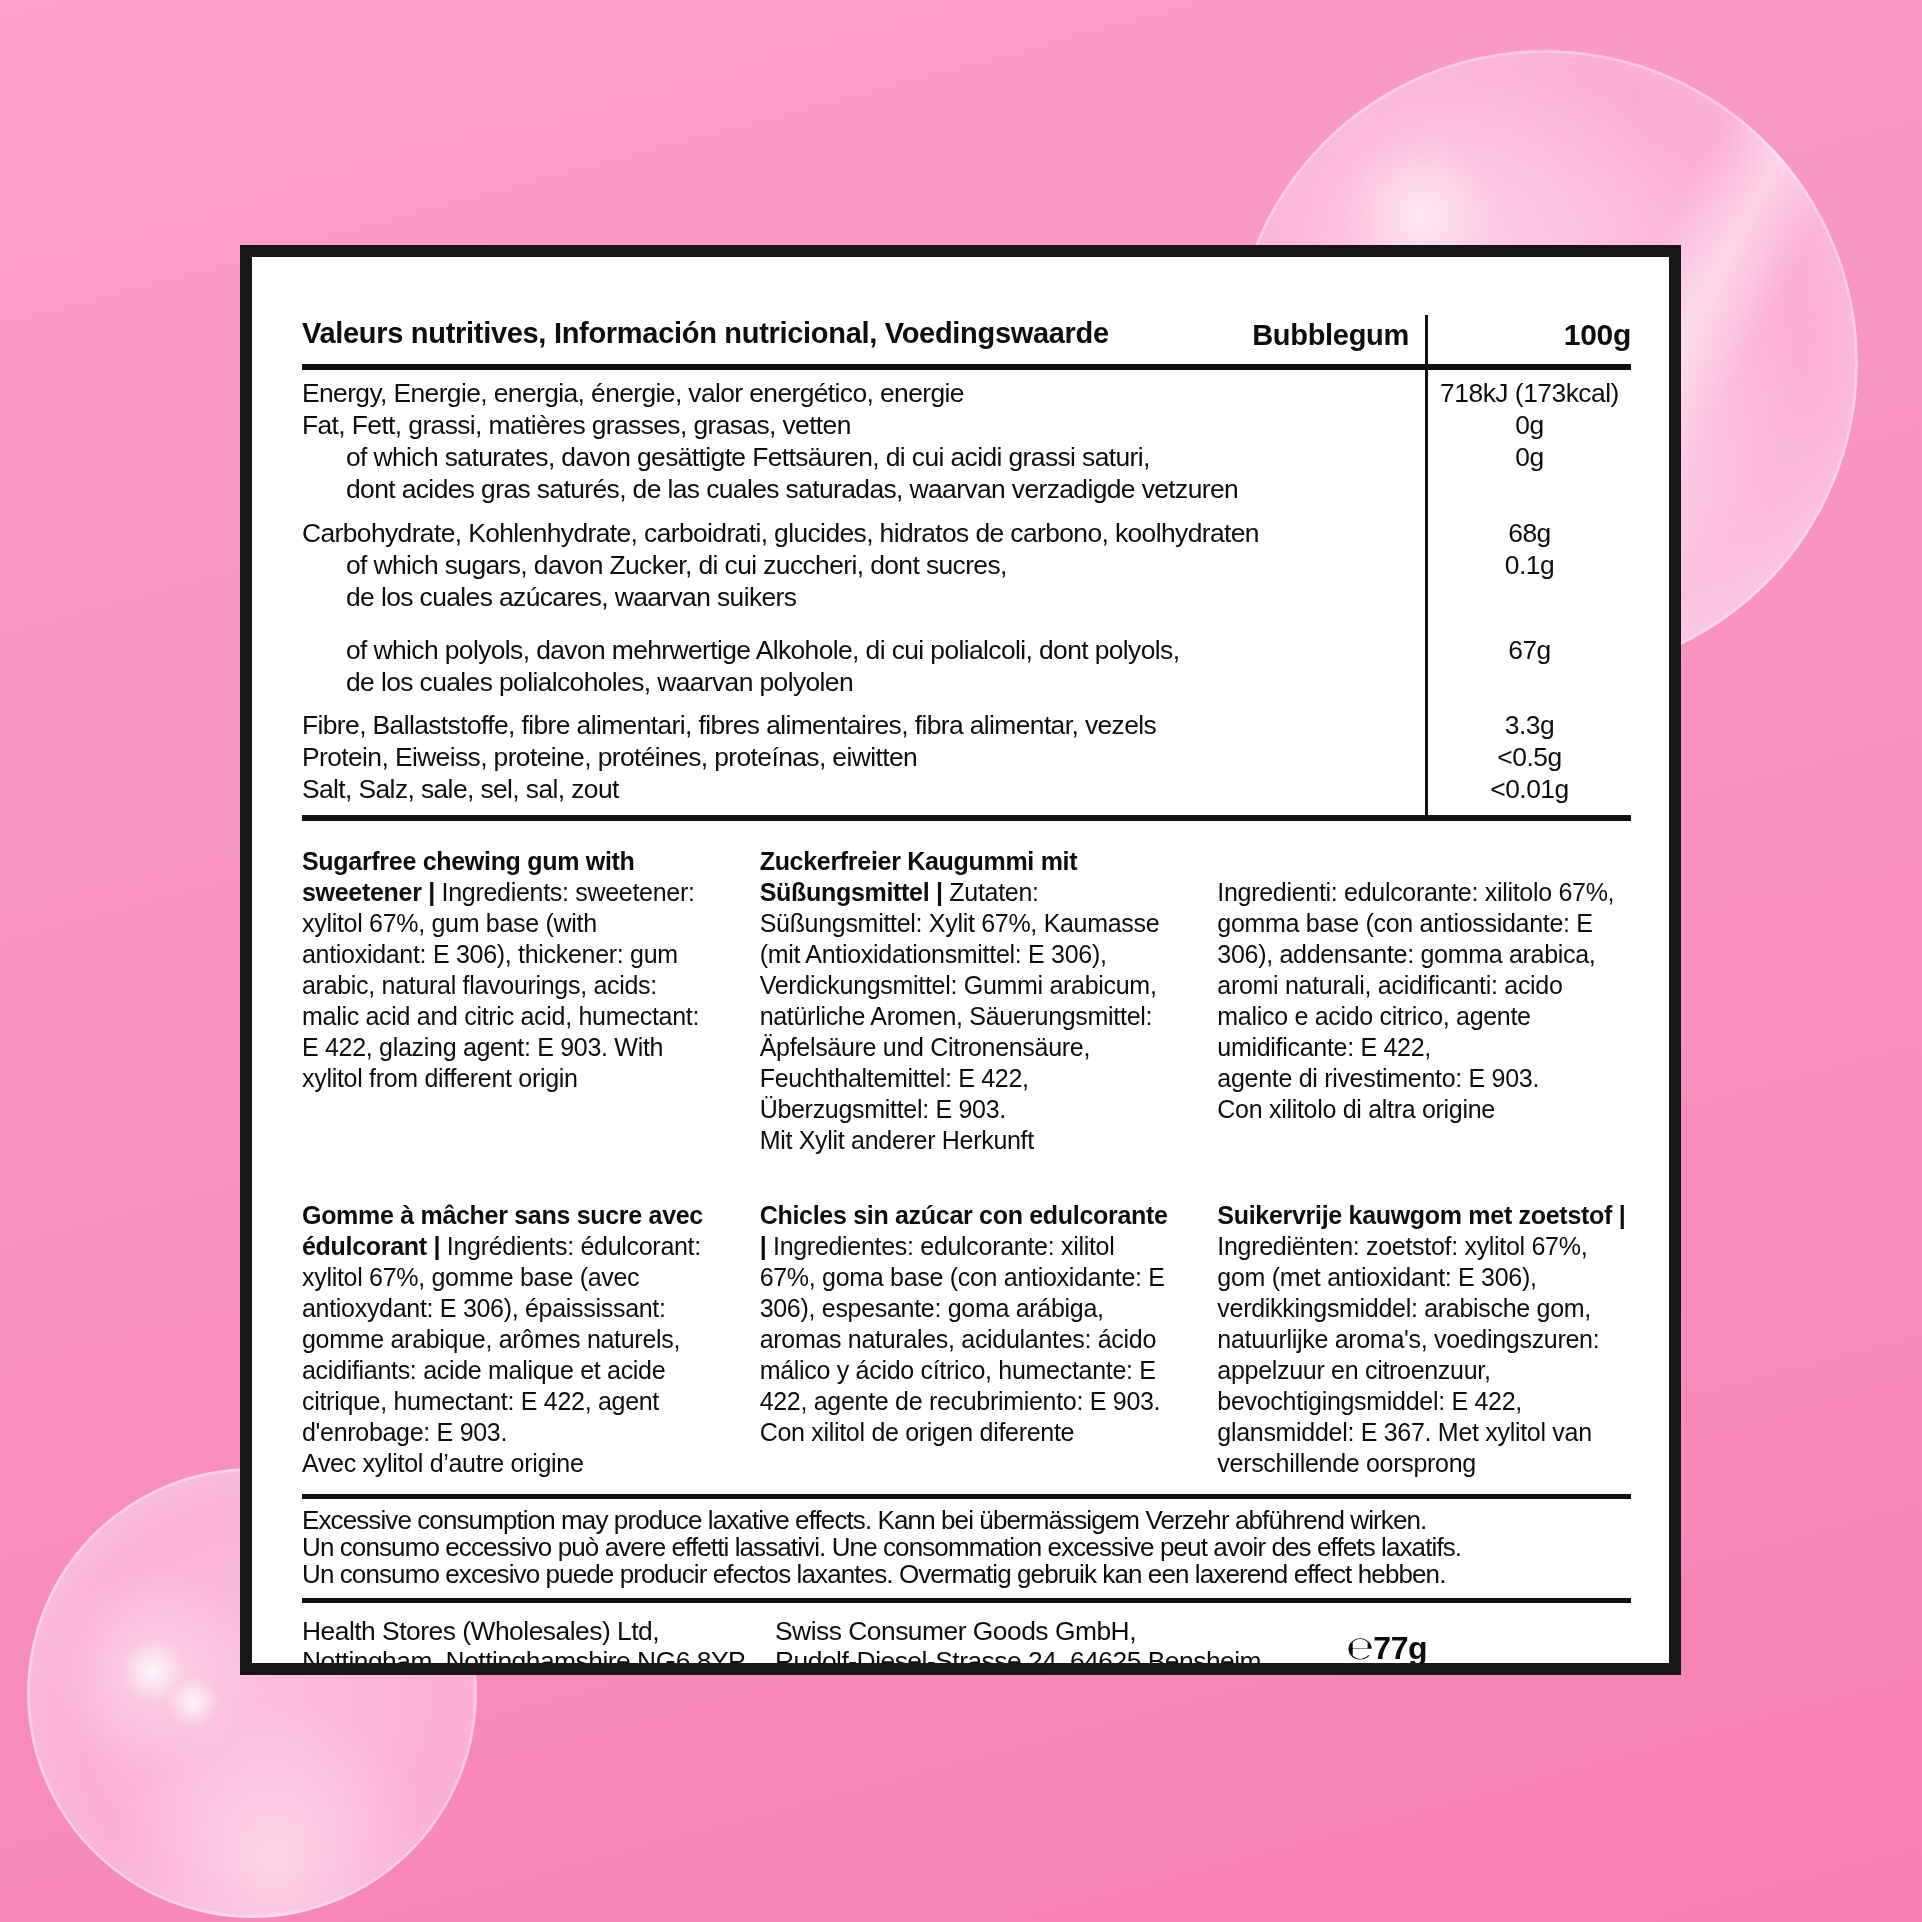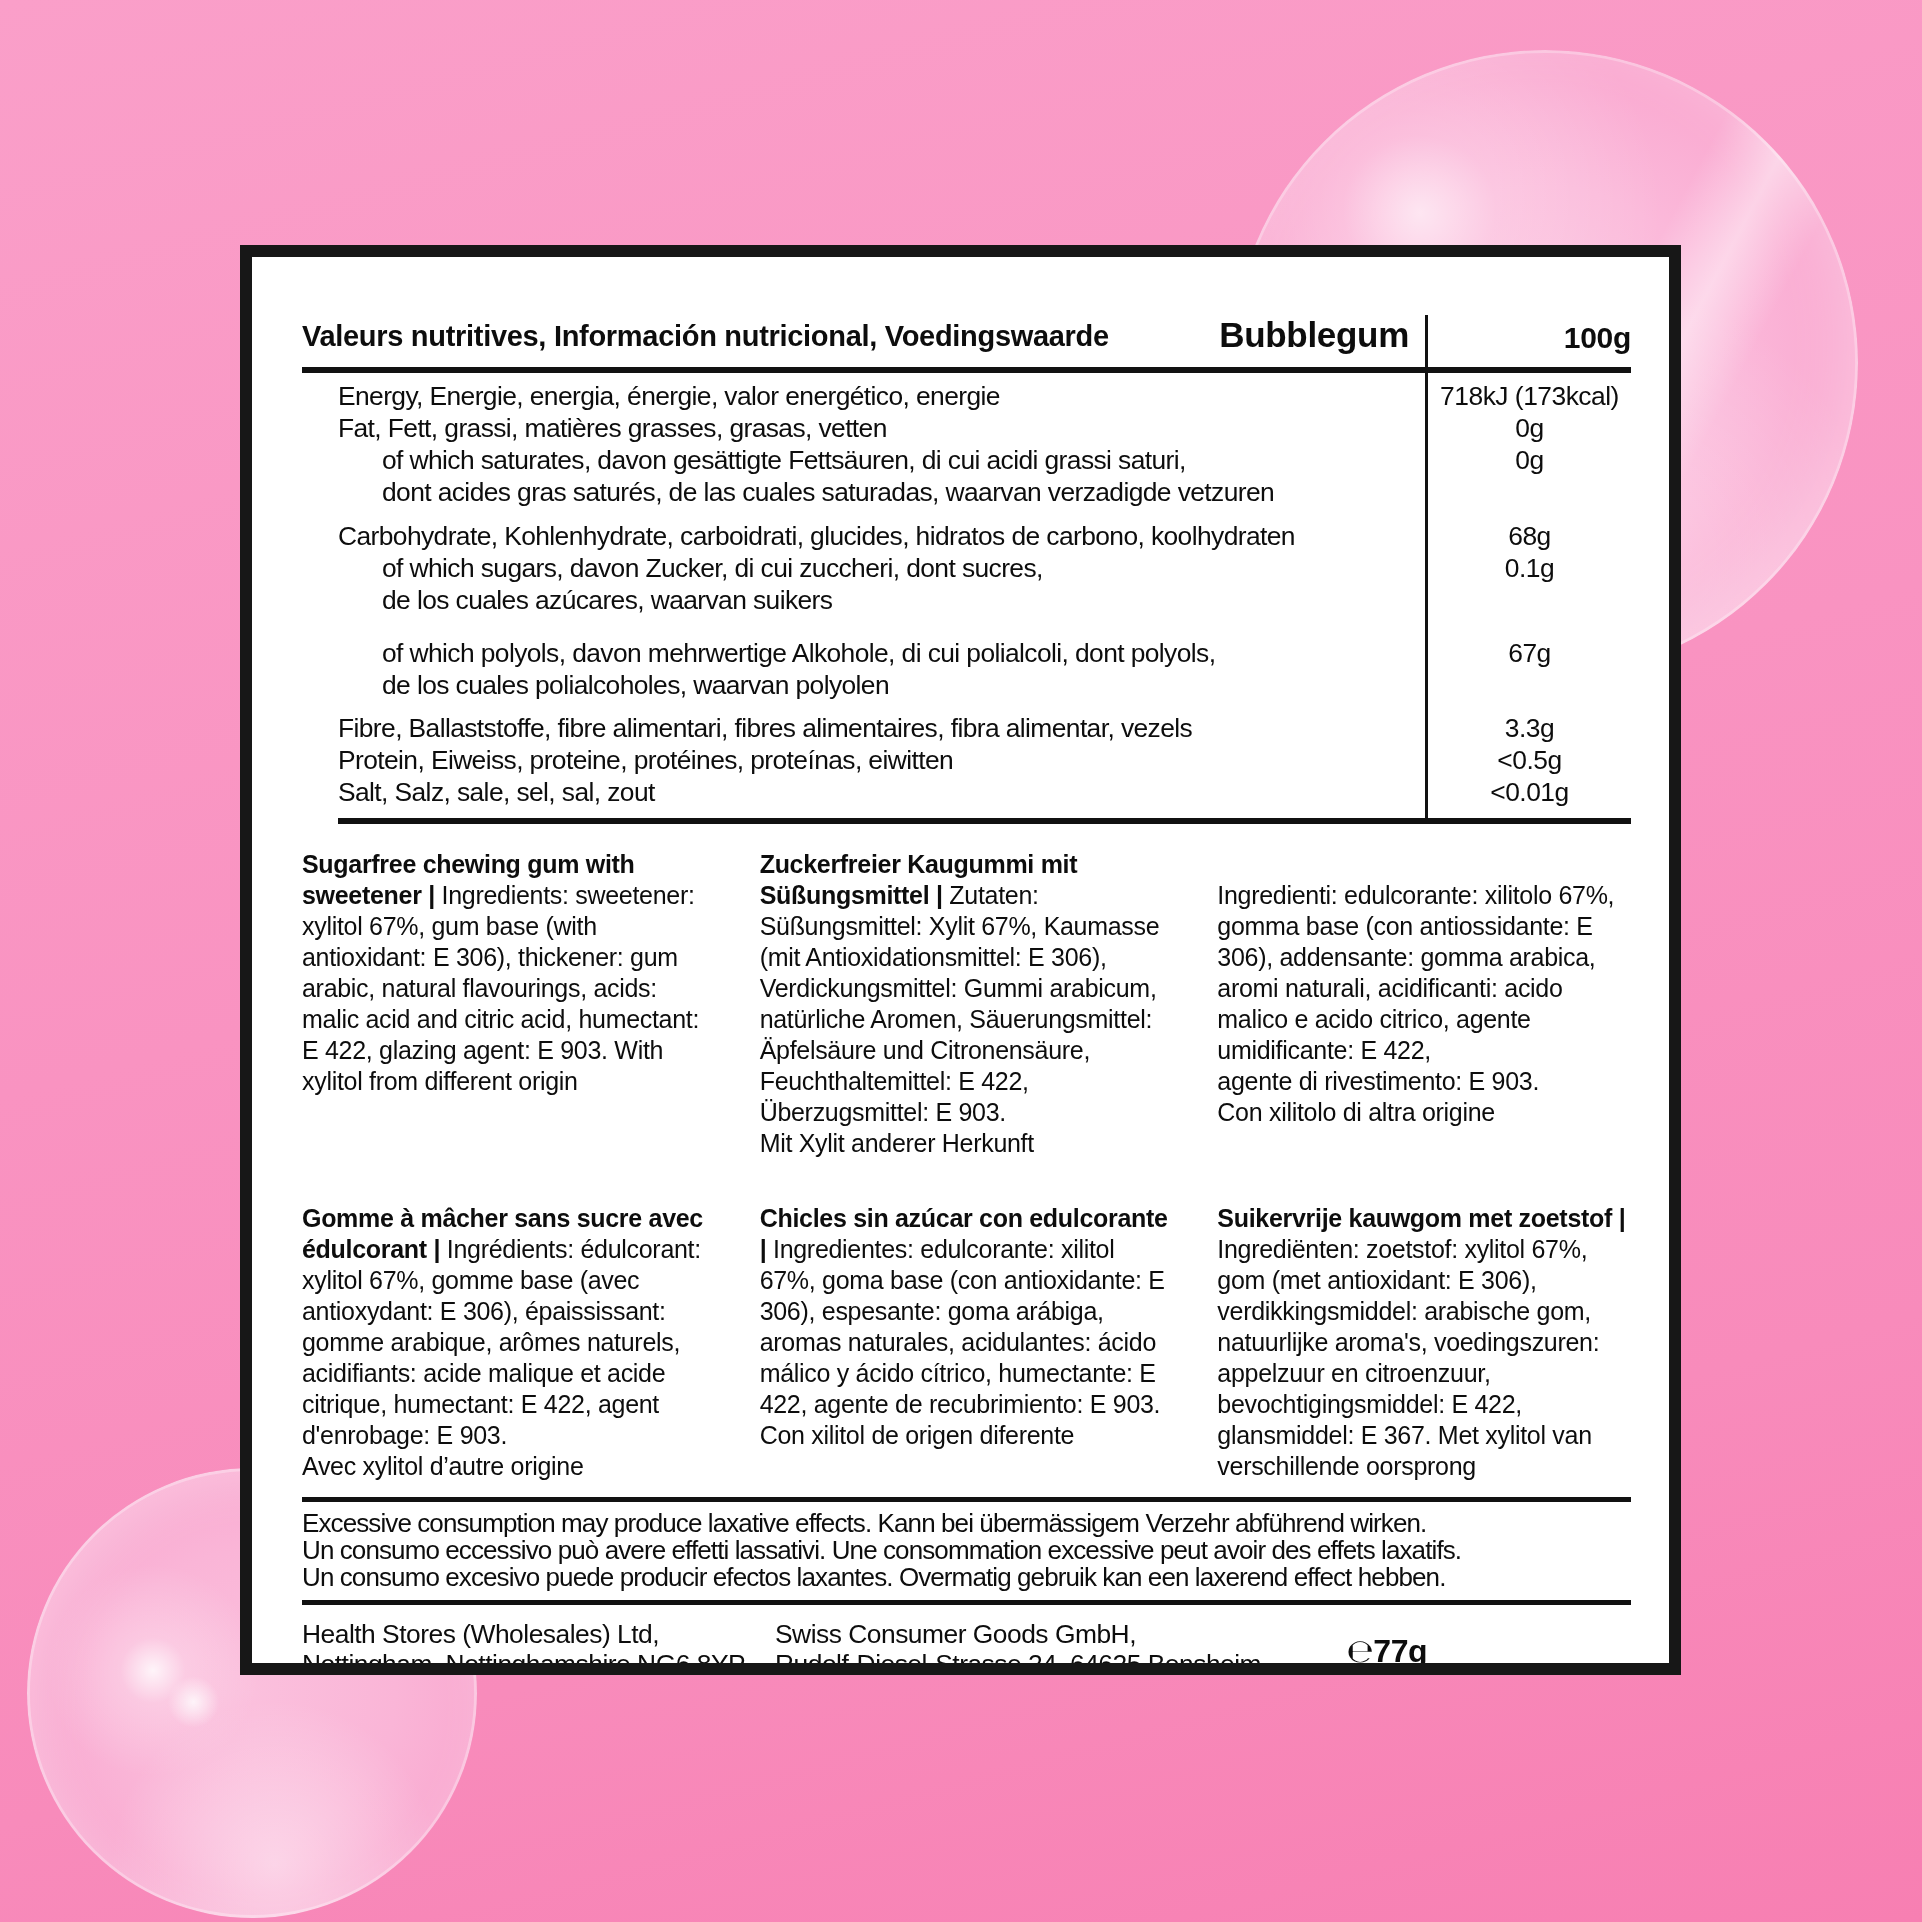--- a/index.html
+++ b/index.html
@@ -33,23 +33,23 @@
   .label-card{
     position:absolute;left:240px;top:245px;width:1441px;height:1430px;
     background:#ffffff;border:12.5px solid #171717;box-sizing:border-box;
     padding:29px 38px 9.6px 50px;z-index:1;overflow:hidden;
   }
   
   .nutri-section{position:relative;margin-top:29px;}
   .vrule{position:absolute;top:0;bottom:0;right:203px;width:2.9px;background:#111;}
   .nutri-header{display:flex;align-items:flex-end;border-bottom:6.7px solid #111;padding-bottom:11.5px;}
   .nutri-title{flex:1;font-weight:700;font-size:29px;line-height:1.28;letter-spacing:-0.3px;}
-  .product-name{font-weight:700;font-size:35px;padding-right:19px;letter-spacing:-0.3px;}
+  .product-name{font-weight:700;font-size:29px;padding-right:19px;letter-spacing:-0.3px;}
   .col-head{width:203px;text-align:right;font-weight:700;font-size:30px;letter-spacing:-0.3px;}
-  .nutri-rows{padding-top:7.7px;border-bottom:6.7px solid #111;padding-bottom:9.6px;margin-left:36px;}
+  .nutri-rows{padding-top:7.7px;border-bottom:6.7px solid #111;padding-bottom:9.6px;}
   .n-row{display:flex;align-items:flex-start;font-size:26.4px;letter-spacing:-0.6px;line-height:32px;}
   .n-row .lab{flex:1;white-space:pre-line;}
   .n-row .val{width:203px;text-align:center;letter-spacing:-0.5px;}
   .n-row.indent .lab{padding-left:44px;}
   .n-row.gap-sm{margin-bottom:11.5px;}
   .n-row.gap-lg{margin-bottom:21px;}
   
   .ing-grid{
     display:grid;grid-template-columns:repeat(3,1fr);column-gap:23px;row-gap:35px;
     margin-top:25px;font-size:25px;line-height:31px;letter-spacing:-0.3px;gap:44px;

